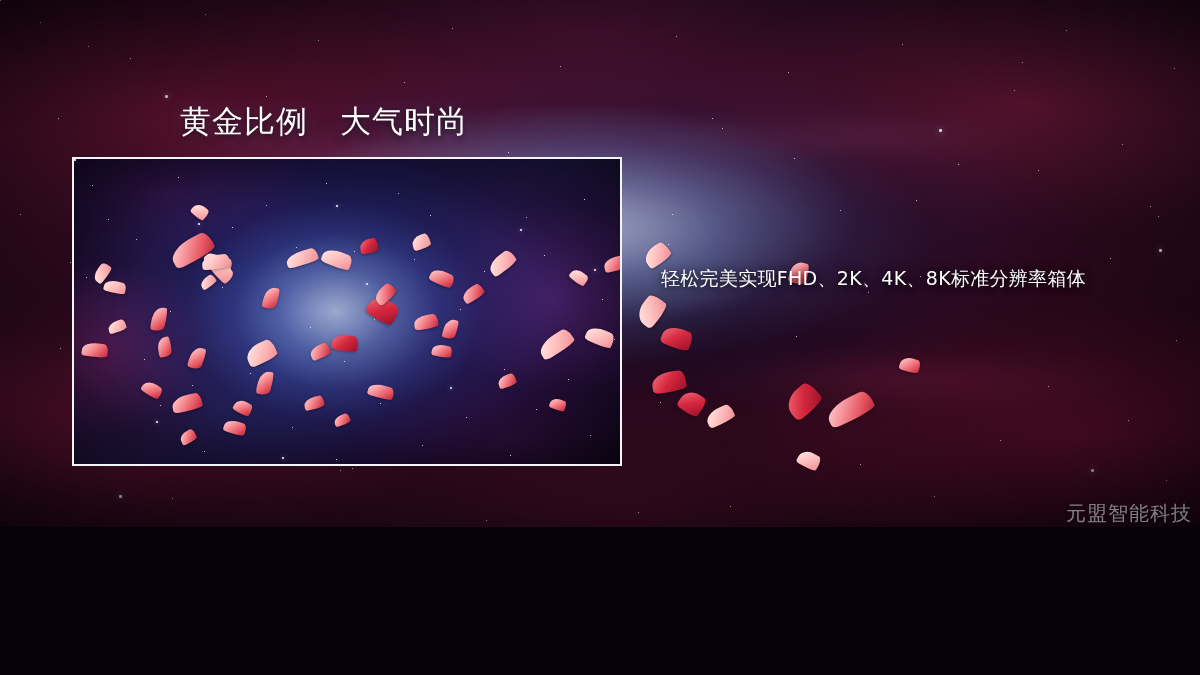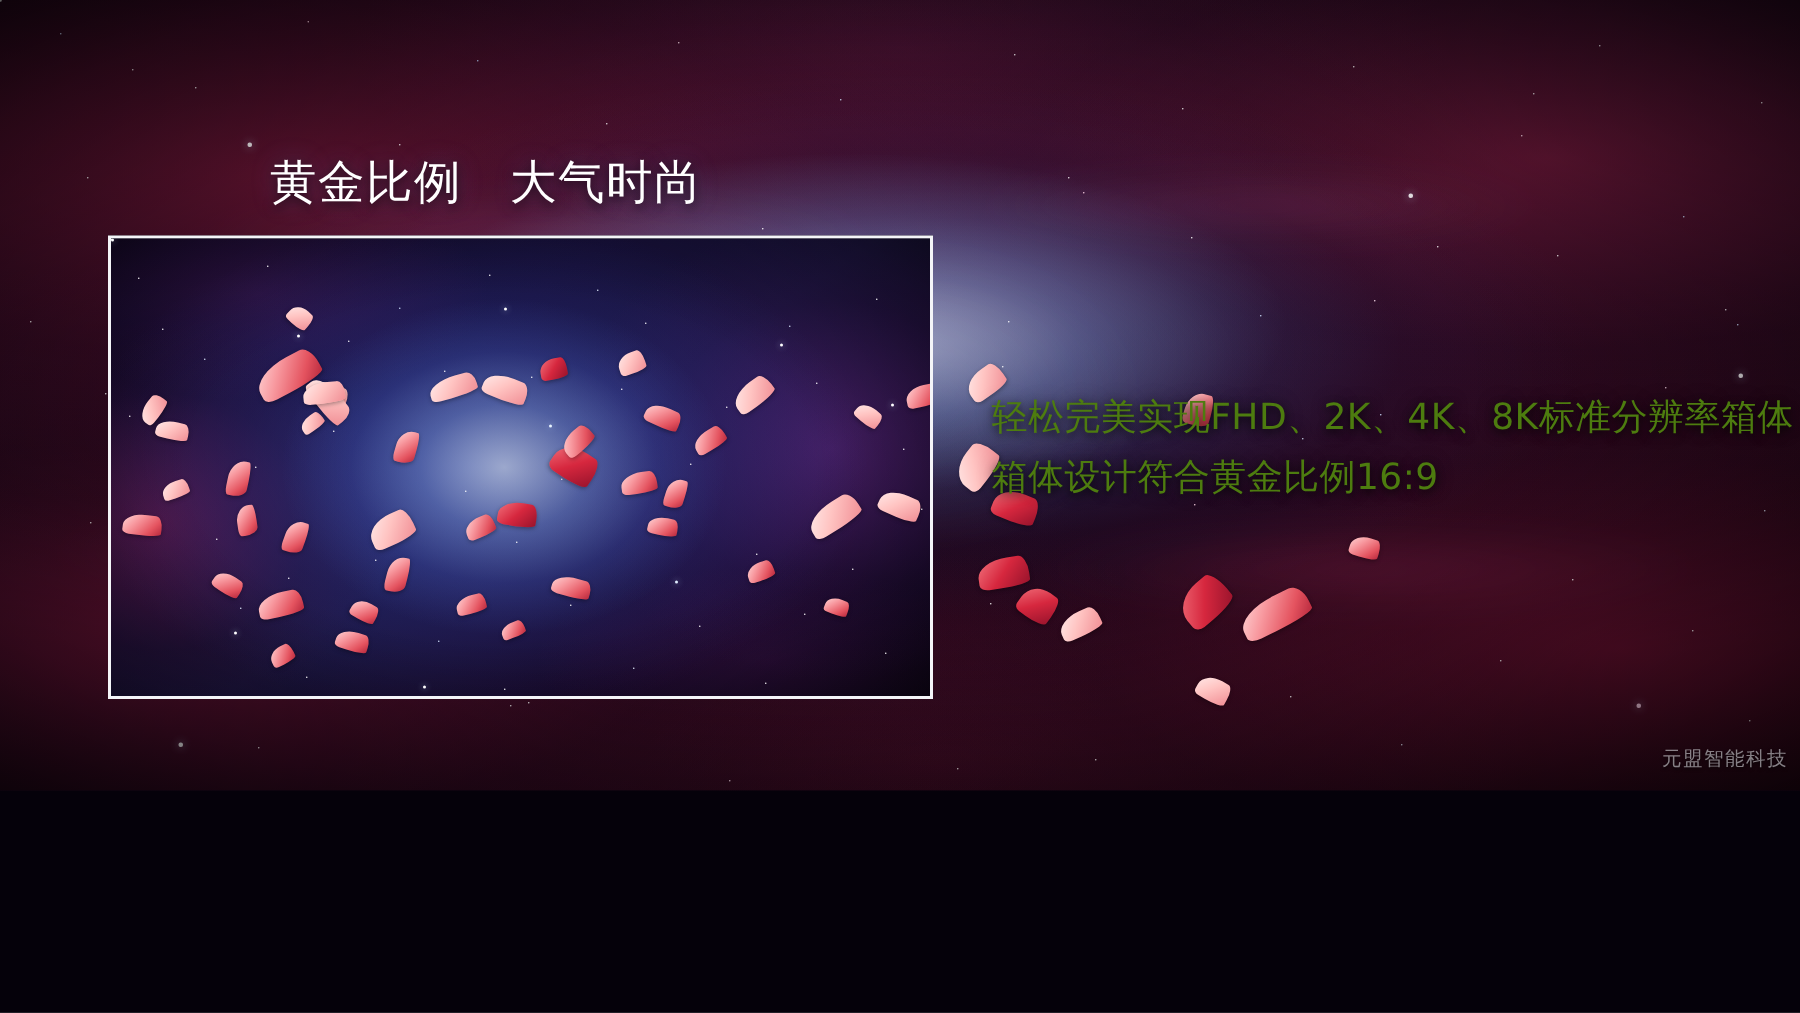--- a/index.html
+++ b/index.html
@@ -214,31 +214,31 @@
     color:#ffffff;
     text-shadow:0 2px 7px rgba(0,0,0,.72), 0 0 18px rgba(120,150,255,.30);
     white-space:pre;
   }
   .body-copy {
     position:absolute;
     left:661px; top:258px;
     width:520px;
   }
   .body-copy .line {
-    font-size:24px;
+    font-size:19px;
     line-height:40px;
-    color:#4d7c0f;
+    color:#ffffff;
     letter-spacing:.3px;
     white-space:nowrap;
     text-shadow:0 2px 6px rgba(0,0,0,.70), 0 0 12px rgba(0,0,0,.45);
   }
   .watermark {
     position:absolute;
-    right:8px; bottom:12px;
-    font-size:13px;
+    right:8px; bottom:0;
+    font-size:20px;
     letter-spacing:1px;
     color:rgba(205,205,210,0.62);
     text-shadow:0 1px 2px rgba(0,0,0,.6);
   }
 </style>
 </head>
 <body>
 
 <div class="slide">
 
@@ -313,18 +313,17 @@
   <div class="petal deep" style="left:680px; top:392px; width:24px; height:22px; transform:rotate(36deg);"></div>
   <div class="petal pale" style="left:706px; top:408px; width:28px; height:16px; transform:rotate(-24deg);"></div>
   <div class="petal" style="left:790px; top:262px; width:18px; height:22px; transform:rotate(16deg);"></div>
   <div class="petal deep" style="left:786px; top:388px; width:34px; height:26px; transform:rotate(-40deg);"></div>
   <div class="petal" style="left:826px; top:398px; width:48px; height:22px; transform:rotate(-26deg);"></div>
   <div class="petal pale" style="left:798px; top:452px; width:22px; height:16px; transform:rotate(30deg);"></div>
   <div class="petal" style="left:900px; top:358px; width:20px; height:14px; transform:rotate(18deg);"></div>
 
   <div class="body-copy">
     <div class="line">轻松完美实现FHD、2K、4K、8K标准分辨率箱体</div>
-    <div class="line">箱体设计符合黄金比例16:9</div>
   </div>
 
   <div class="watermark">元盟智能科技</div>
 
 </div>
 
 </body></html>

